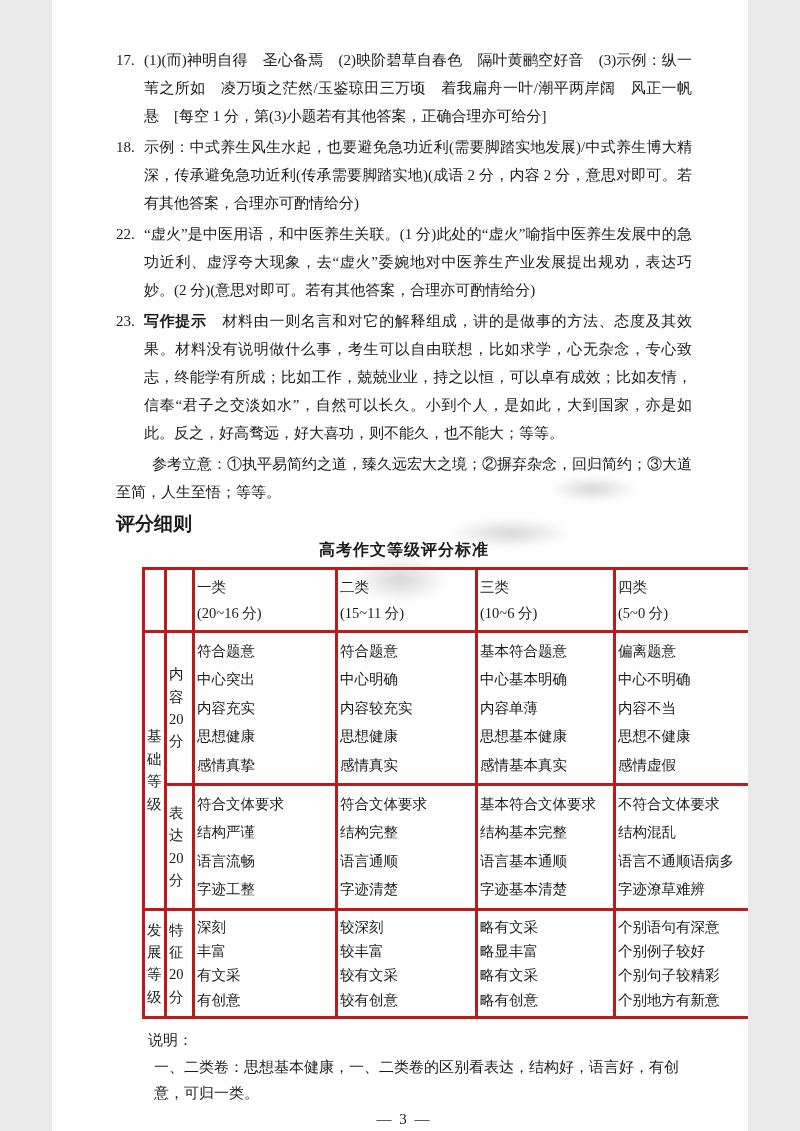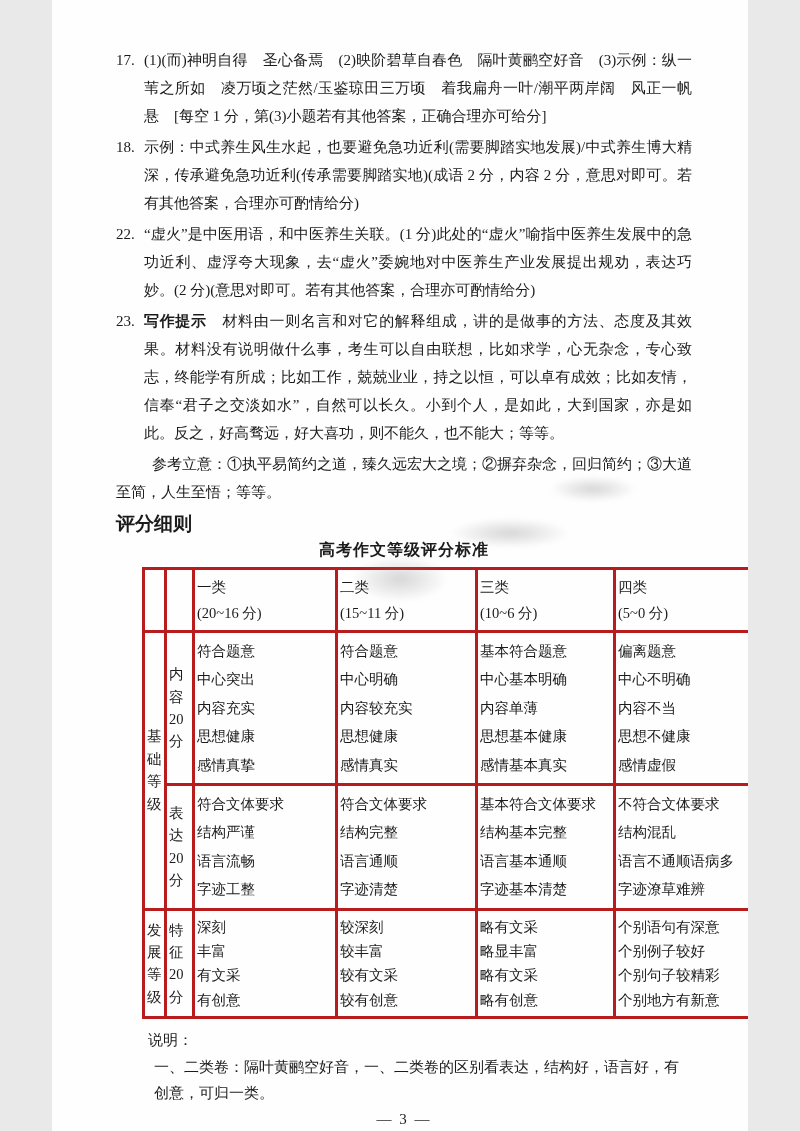--- a/index.html
+++ b/index.html
@@ -203,21 +203,21 @@
               <div>个别语句有深意</div>
               <div>个别例子较好</div>
               <div>个别句子较精彩</div>
               <div>个别地方有新意</div>
             </td>
         </tr>
       </tbody>
     </table>
 
     <div class="notes-label">说明：</div>
-    <p class="note-line">一、二类卷：隔叶黄鹂空好音，一、二类卷的区别看表达，结构好，语言好，有创意，可归一类。</p>
+    <p class="note-line">一、二类卷：思想基本健康，一、二类卷的区别看表达，结构好，语言好，有创意，可归一类。</p>
 
     <div class="footer">— 3 —</div>
   </div>
 
   <div class="smudge s1"></div>
   <div class="smudge s2"></div>
   <div class="smudge s3"></div>
 </div>
 
 </body></html>

